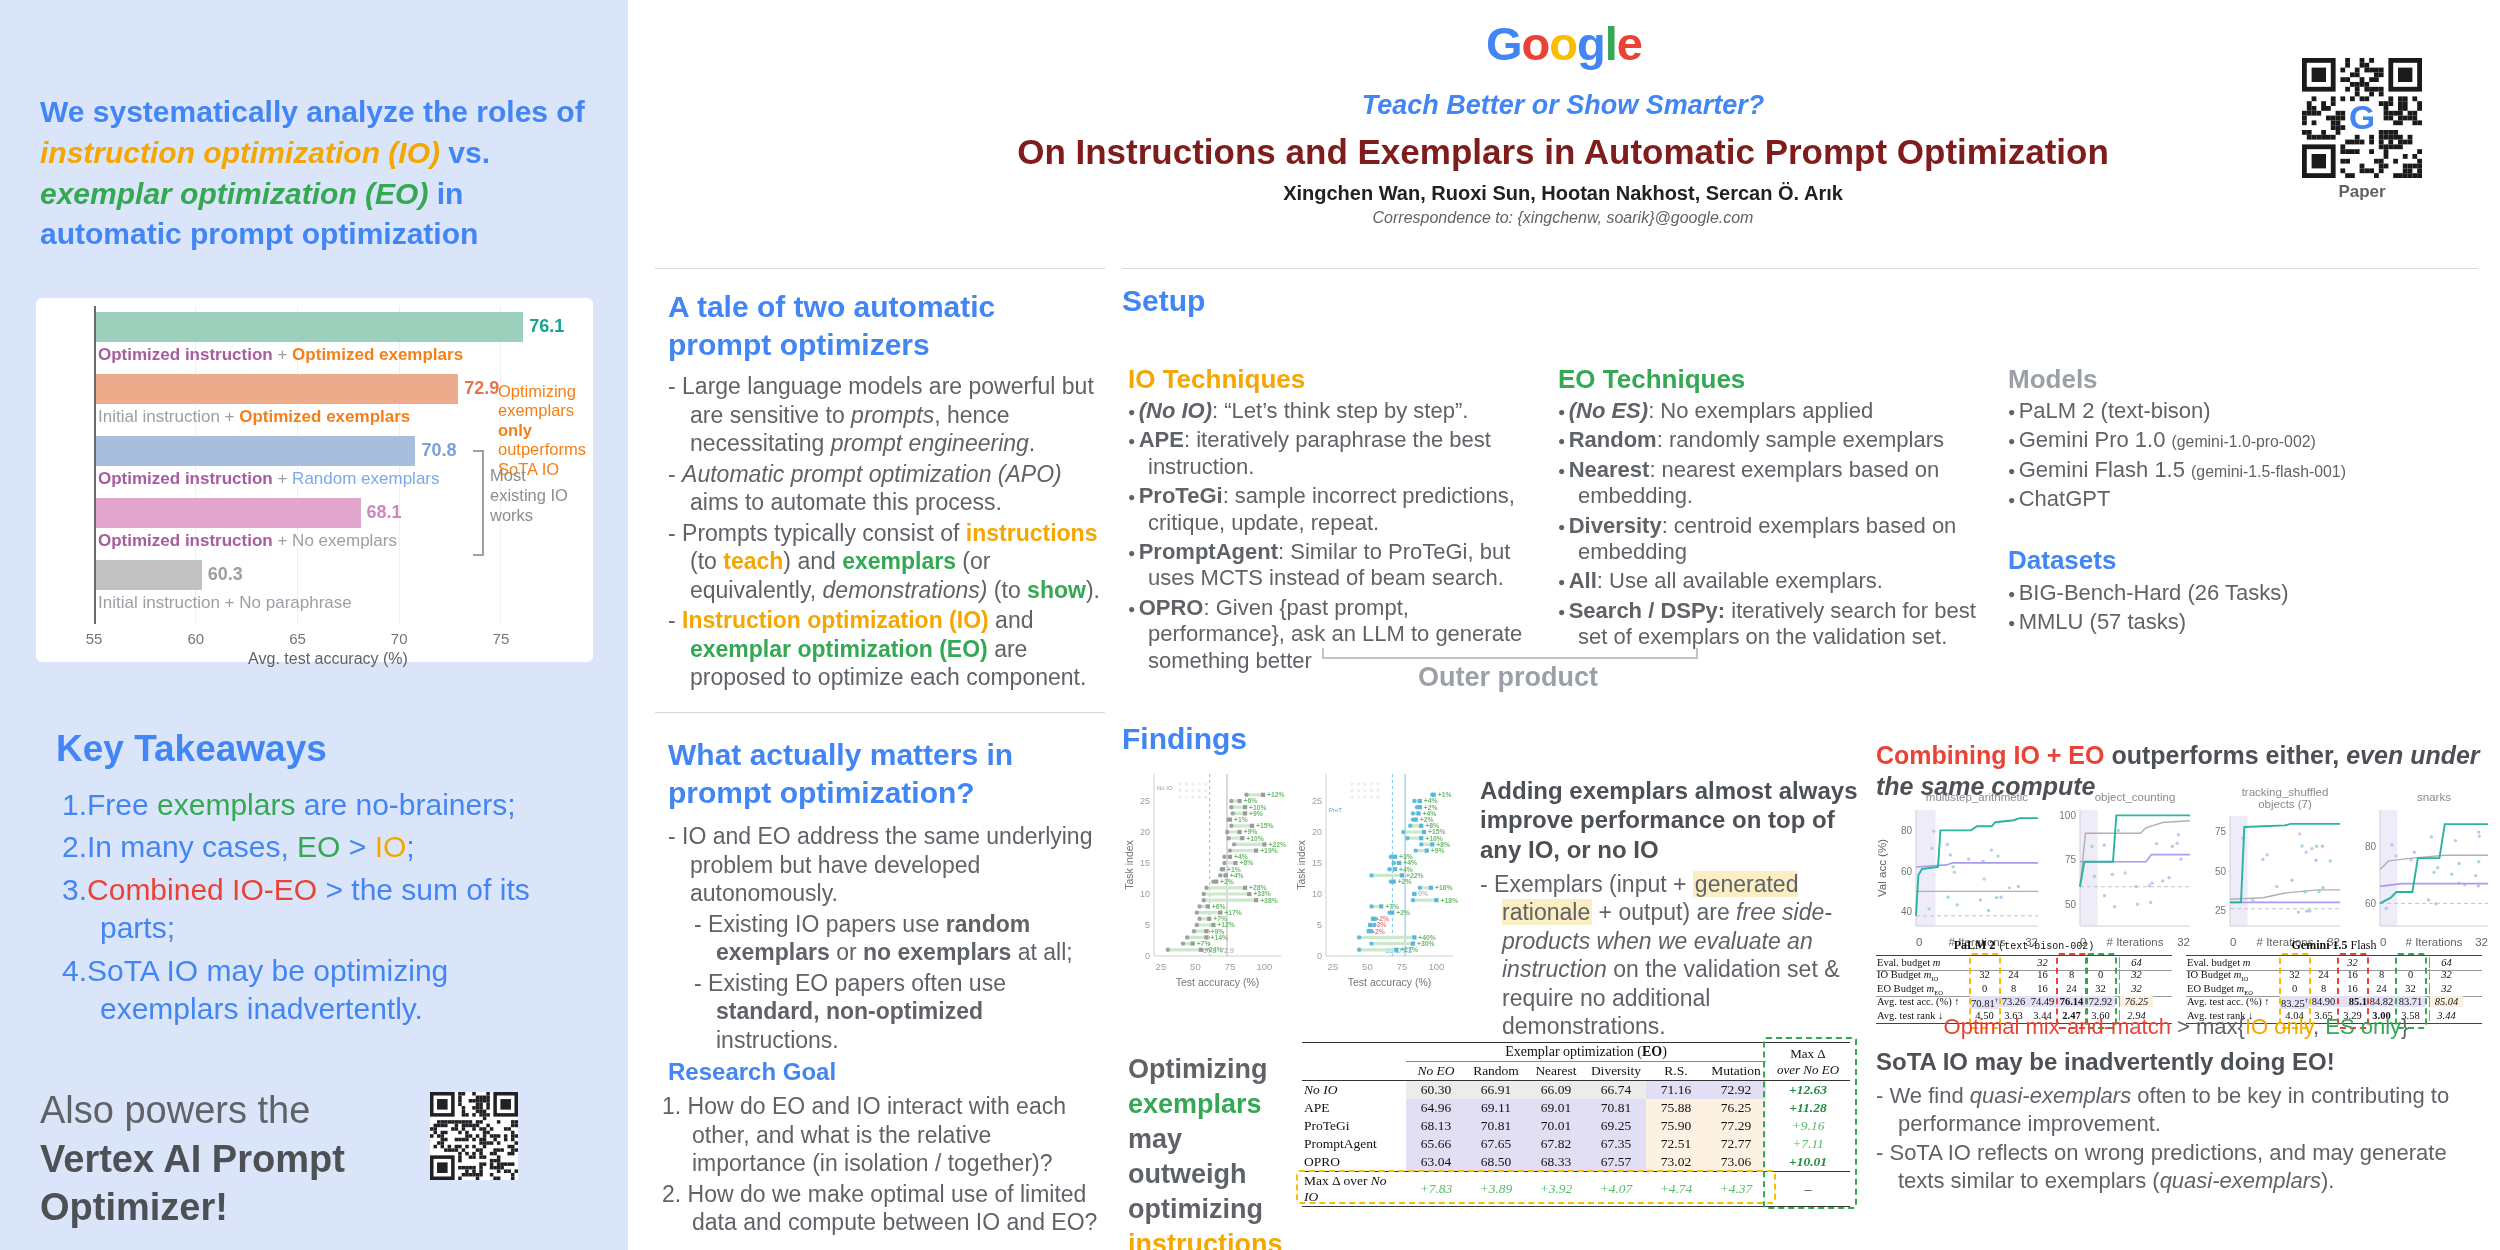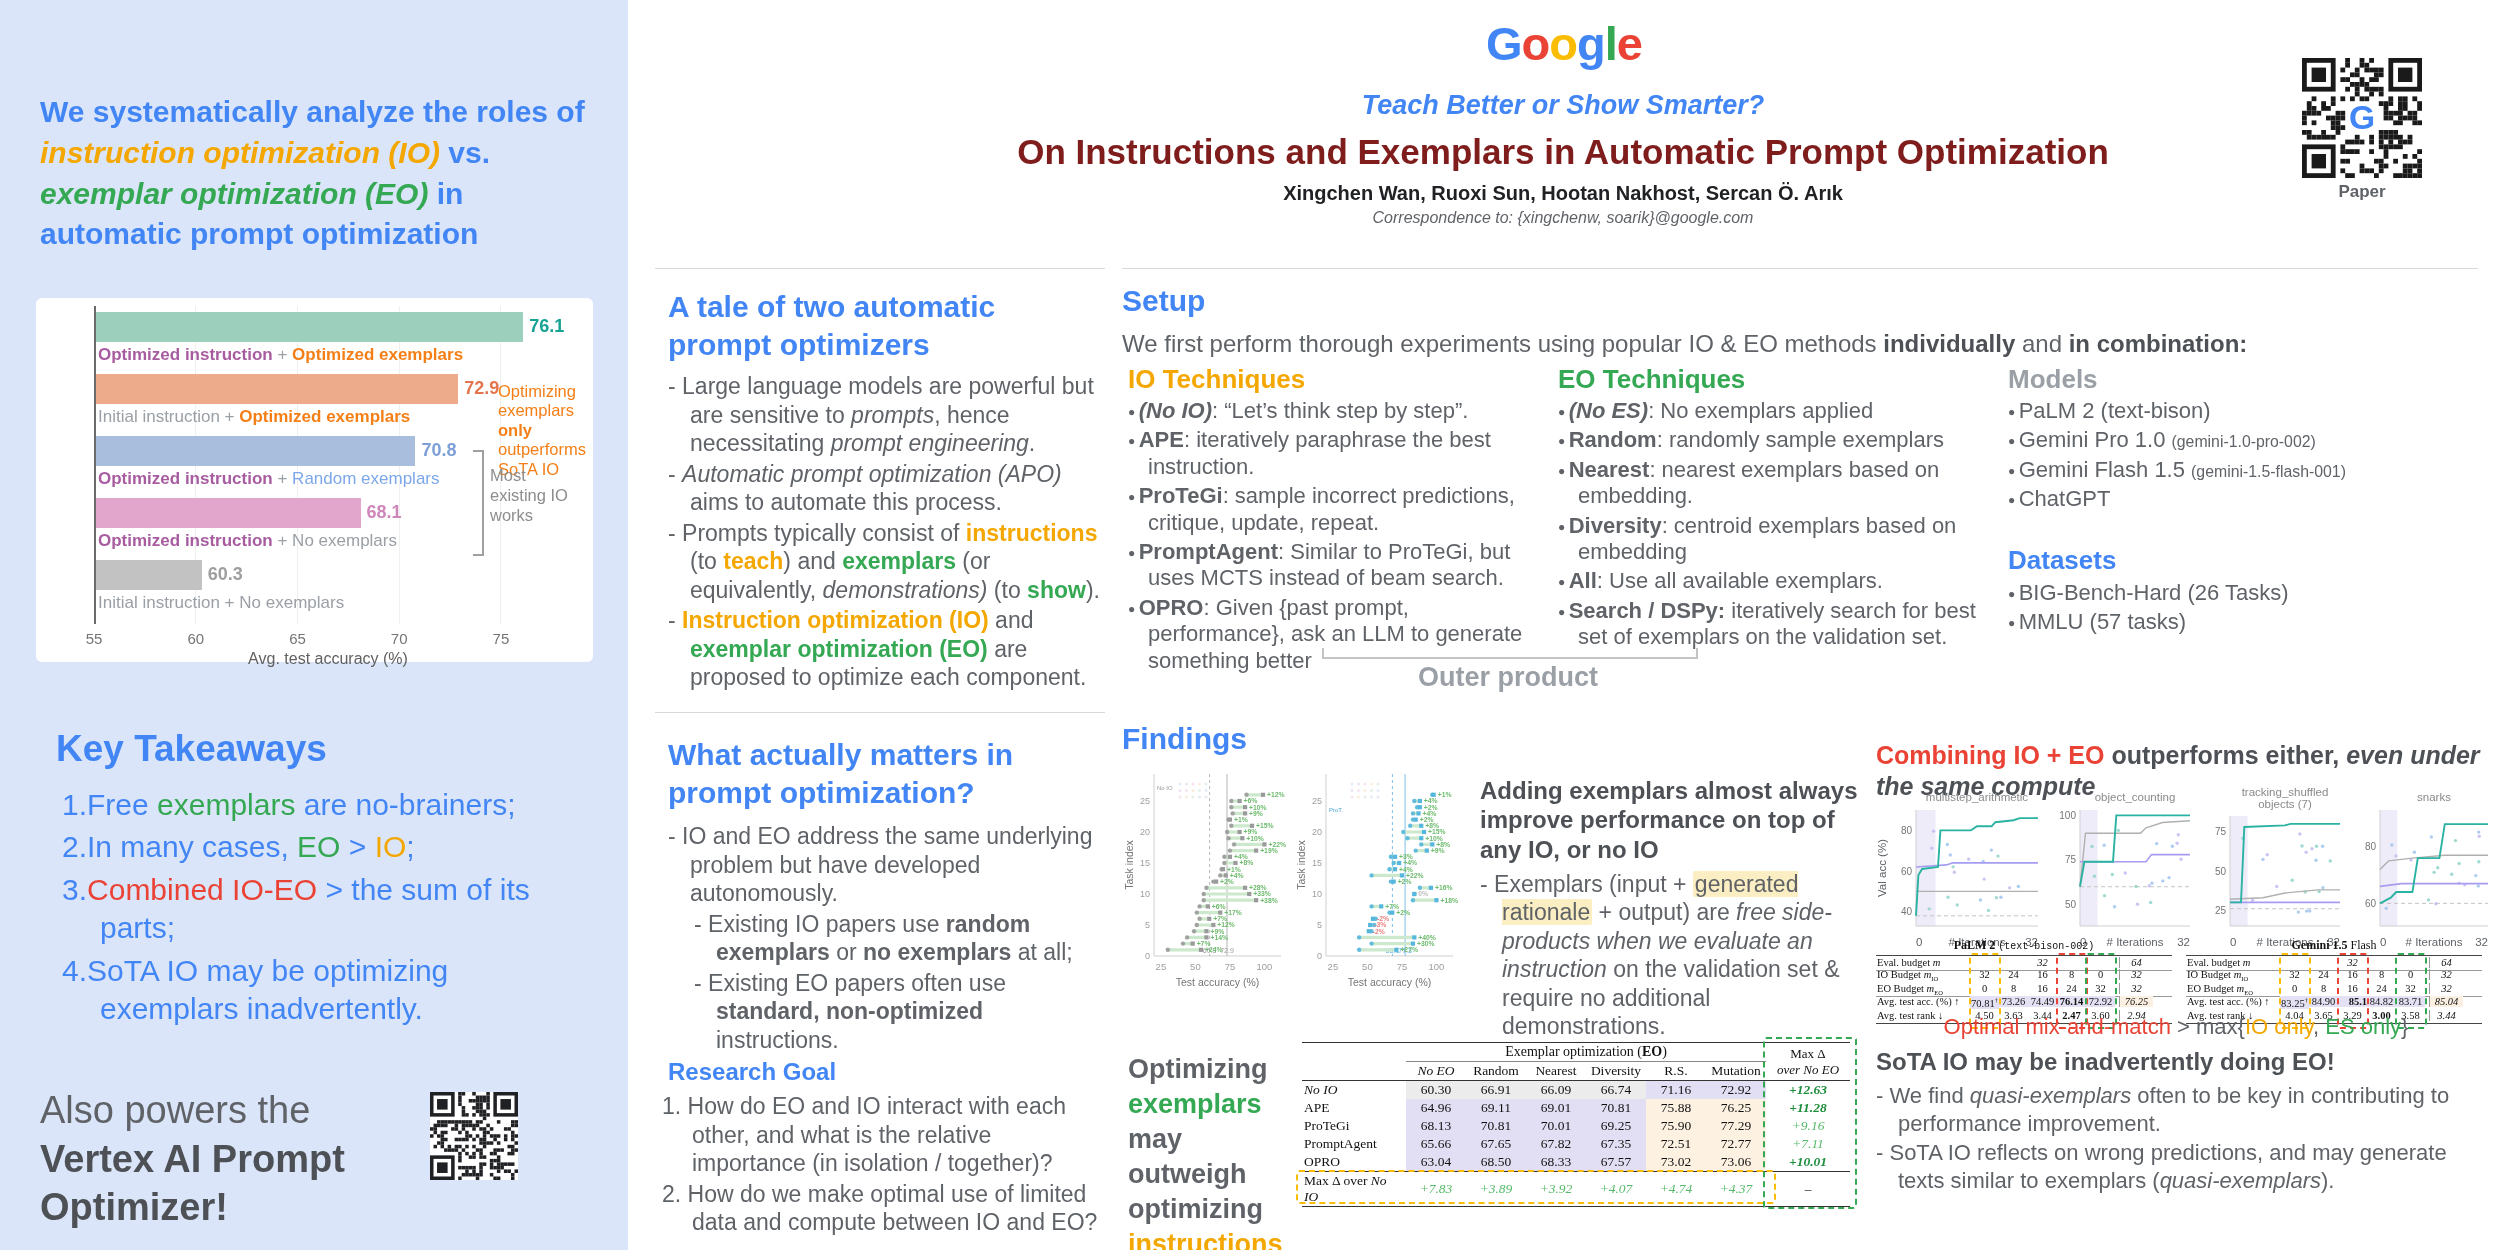--- a/index.html
+++ b/index.html
@@ -87,21 +87,21 @@
         <div style="left: 428.226px; top: 80px; font-size: 18px; font-weight: 600; color: rgb(228, 118, 79); position: absolute;">72.9</div>
         <div style="left: 62px; top: 109px; font-size: 17px; white-space: nowrap; position: absolute;"><span class="c-lgray">Initial instruction</span><span class="c-lgray"> + </span><span class="c-orange b">Optimized exemplars</span></div>
         <div style="left: 60px; top: 138px; width: 319.496px; height: 30px; background: rgb(169, 190, 221); position: absolute;"></div>
         <div style="left: 385.496px; top: 142px; font-size: 18px; font-weight: 600; color: rgb(123, 159, 214); position: absolute;">70.8</div>
         <div style="left: 62px; top: 171px; font-size: 17px; white-space: nowrap; position: absolute;"><span class="c-purple b">Optimized instruction</span><span class="c-lgray"> + </span><span class="c-lblue">Random exemplars</span></div>
         <div style="left: 60px; top: 200px; width: 264.557px; height: 30px; background: rgb(226, 166, 205); position: absolute;"></div>
         <div style="left: 330.557px; top: 204px; font-size: 18px; font-weight: 600; color: rgb(207, 135, 187); position: absolute;">68.1</div>
         <div style="left: 62px; top: 233px; font-size: 17px; white-space: nowrap; position: absolute;"><span class="c-purple b">Optimized instruction</span><span class="c-lgray"> + </span><span class="c-lgray">No exemplars</span></div>
         <div style="left: 60px; top: 262px; width: 105.843px; height: 30px; background: rgb(194, 194, 194); position: absolute;"></div>
         <div style="left: 171.843px; top: 266px; font-size: 18px; font-weight: 600; color: rgb(158, 158, 158); position: absolute;">60.3</div>
-        <div style="left: 62px; top: 295px; font-size: 17px; white-space: nowrap; position: absolute;"><span class="c-lgray">Initial instruction + No exemplars</span></div>
+        <div style="left: 62px; top: 295px; font-size: 17px; white-space: nowrap; position: absolute;"><span class="c-lgray">Initial instruction + No paraphrase</span></div>
         <div style="left: 44px; top: 332px; width: 28px; text-align: center; font-size: 15px; color: rgb(117, 117, 117); position: absolute;">55</div>
         <div style="left: 145.739px; top: 332px; width: 28px; text-align: center; font-size: 15px; color: rgb(117, 117, 117); position: absolute;">60</div>
         <div style="left: 247.478px; top: 332px; width: 28px; text-align: center; font-size: 15px; color: rgb(117, 117, 117); position: absolute;">65</div>
         <div style="left: 349.217px; top: 332px; width: 28px; text-align: center; font-size: 15px; color: rgb(117, 117, 117); position: absolute;">70</div>
         <div style="left: 450.957px; top: 332px; width: 28px; text-align: center; font-size: 15px; color: rgb(117, 117, 117); position: absolute;">75</div>
         <div style="left: 58px; top: 352px; width: 468px; text-align: center; font-size: 16px; color: rgb(97, 97, 97); position: absolute;">Avg. test accuracy (%)</div>
         <div class="preline" style="left: 462px; top: 84px; width: 95px; font-size: 16.5px; line-height: 1.18; color: rgb(245, 127, 23); white-space: pre-line; position: absolute;"><span>Optimizing
 exemplars </span><span class="b">only</span><span>
 outperforms
 SoTA IO</span></div>
@@ -539,21 +539,20 @@
     <div class="dash-sub"><span>Existing IO papers use </span><span class="b">random exemplars</span><span> or </span><span class="b">no exemplars</span><span> at all;</span></div>
     <div class="dash-sub"><span>Existing EO papers often use </span><span class="b">standard, non-optimized</span><span> instructions.</span></div>
   </div>
   <div class="abs c-blue" style="left:668px;top:1058px;font-size:24px;font-weight:700;">Research Goal</div>
   <div class="abs body-txt" style="left:662px;top:1092px;width:445px;">
     <div class="num-item"><span>1. How do EO and IO interact with each other, and what is the relative importance (in isolation / together)?</span></div>
     <div class="num-item"><span>2. How do we make optimal use of limited data and compute between IO and EO?</span></div>
   </div>
 
   <div class="abs sec-title" style="left:1122px;top:282px;">Setup</div>
-  <div class="abs" style="left:1122px;top:330px;width:1345px;font-size:24px;color:#5f6368;"><span>We first perform thorough experiments using popular IO &amp; EO methods </span><span class="b c-dgray">individually</span><span> and </span><span class="b c-dgray">in combination:</span></div>
 
   <div class="abs tech-title c-yellow" style="left:1128px;top:364px;">IO Techniques</div>
   <div class="abs tech-list" style="left:1128px;top:398px;width:415px;">
     <div class="dot-item"><span class="b i">(No IO)</span><span>: “Let’s think step by step”.</span></div>
     <div class="dot-item"><span class="b">APE</span><span>: iteratively paraphrase the best instruction.</span></div>
     <div class="dot-item"><span class="b">ProTeGi</span><span>: sample incorrect predictions, critique, update, repeat.</span></div>
     <div class="dot-item"><span class="b">PromptAgent</span><span>: Similar to ProTeGi, but uses MCTS instead of beam search.</span></div>
     <div class="dot-item"><span class="b">OPRO</span><span>: Given {past prompt, performance}, ask an LLM to generate something better</span></div>
   </div>
 

